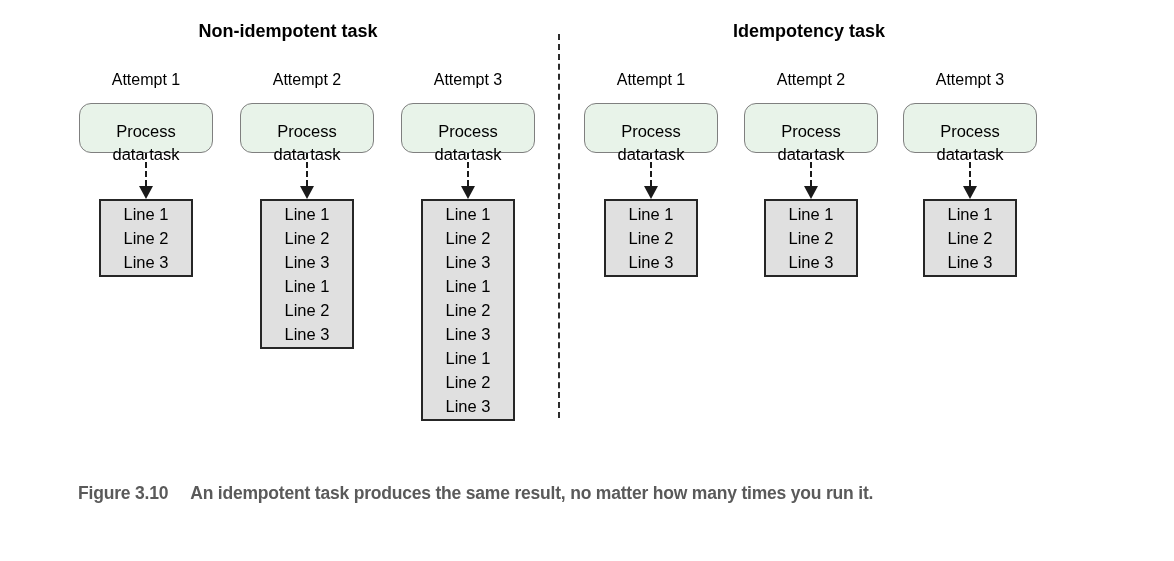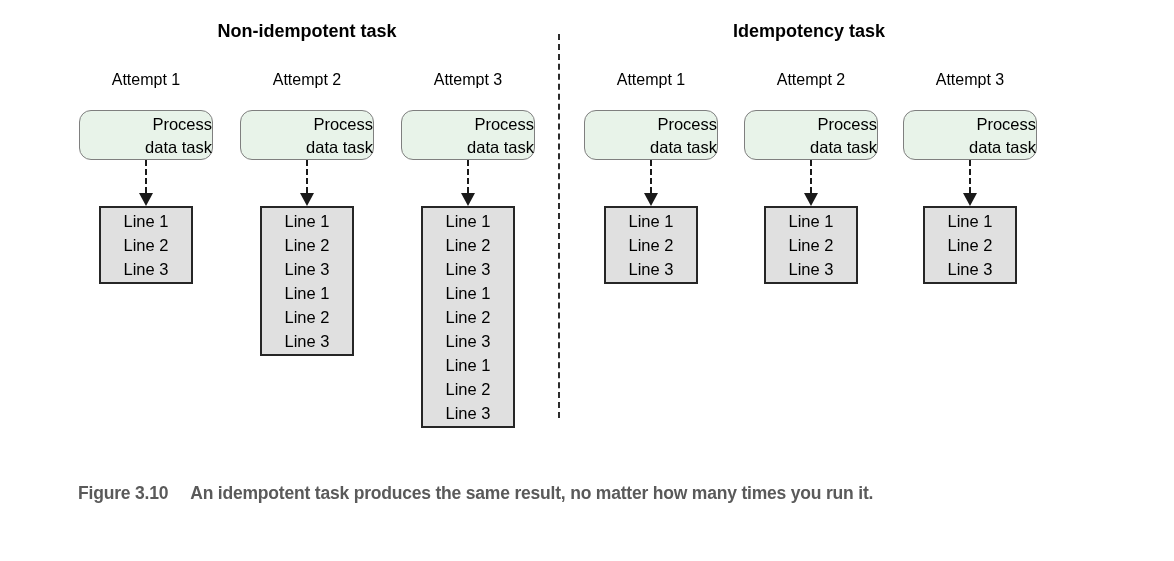--- a/index.html
+++ b/index.html
@@ -17,21 +17,21 @@
   .group-title {
     position: absolute;
     top: 20px;
     width: 300px;
     text-align: center;
     font-size: 18px;
     line-height: 22px;
     font-weight: bold;
     color: #000;
   }
-  #title-left  { left: 157px; }
+  #title-left  { left: 138px; }
   #title-right { left: 659px; }
 
   .divider {
     position: absolute;
     left: 558px;
     top: 34px;
     height: 384px;
     width: 0;
     border-left: 2px dashed var(--divider-color, #2b2b2b);
   }
@@ -48,34 +48,34 @@
   .col-1 { left: 222px; }
   .col-2 { left: 383px; }
   .col-3 { left: 566px; }
   .col-4 { left: 726px; }
   .col-5 { left: 885px; }
 
   .attempt-label {
     height: 20px;
     line-height: 20px;
     font-size: 16px;
-    margin-bottom: 20px;
+    margin-bottom: 13px;
     color: #000;
   }
 
   .task-box {
     width: 134px;
     height: 50px;
     border: 1.5px solid var(--task-box-border, #7f7f7f);
     border-radius: 12px;
     background: var(--task-box-fill, #e8f3e9);
     font-size: 16.5px;
     line-height: 23px;
-    padding-top: 2px;
-    text-align: right;
+    padding-top: 16px;
+    text-align: center;
     white-space: pre-line;
   }
 
   .arrow {
     height: 46px;
     display: flex;
     flex-direction: column;
     align-items: center;
   }
   .arrow-line {

